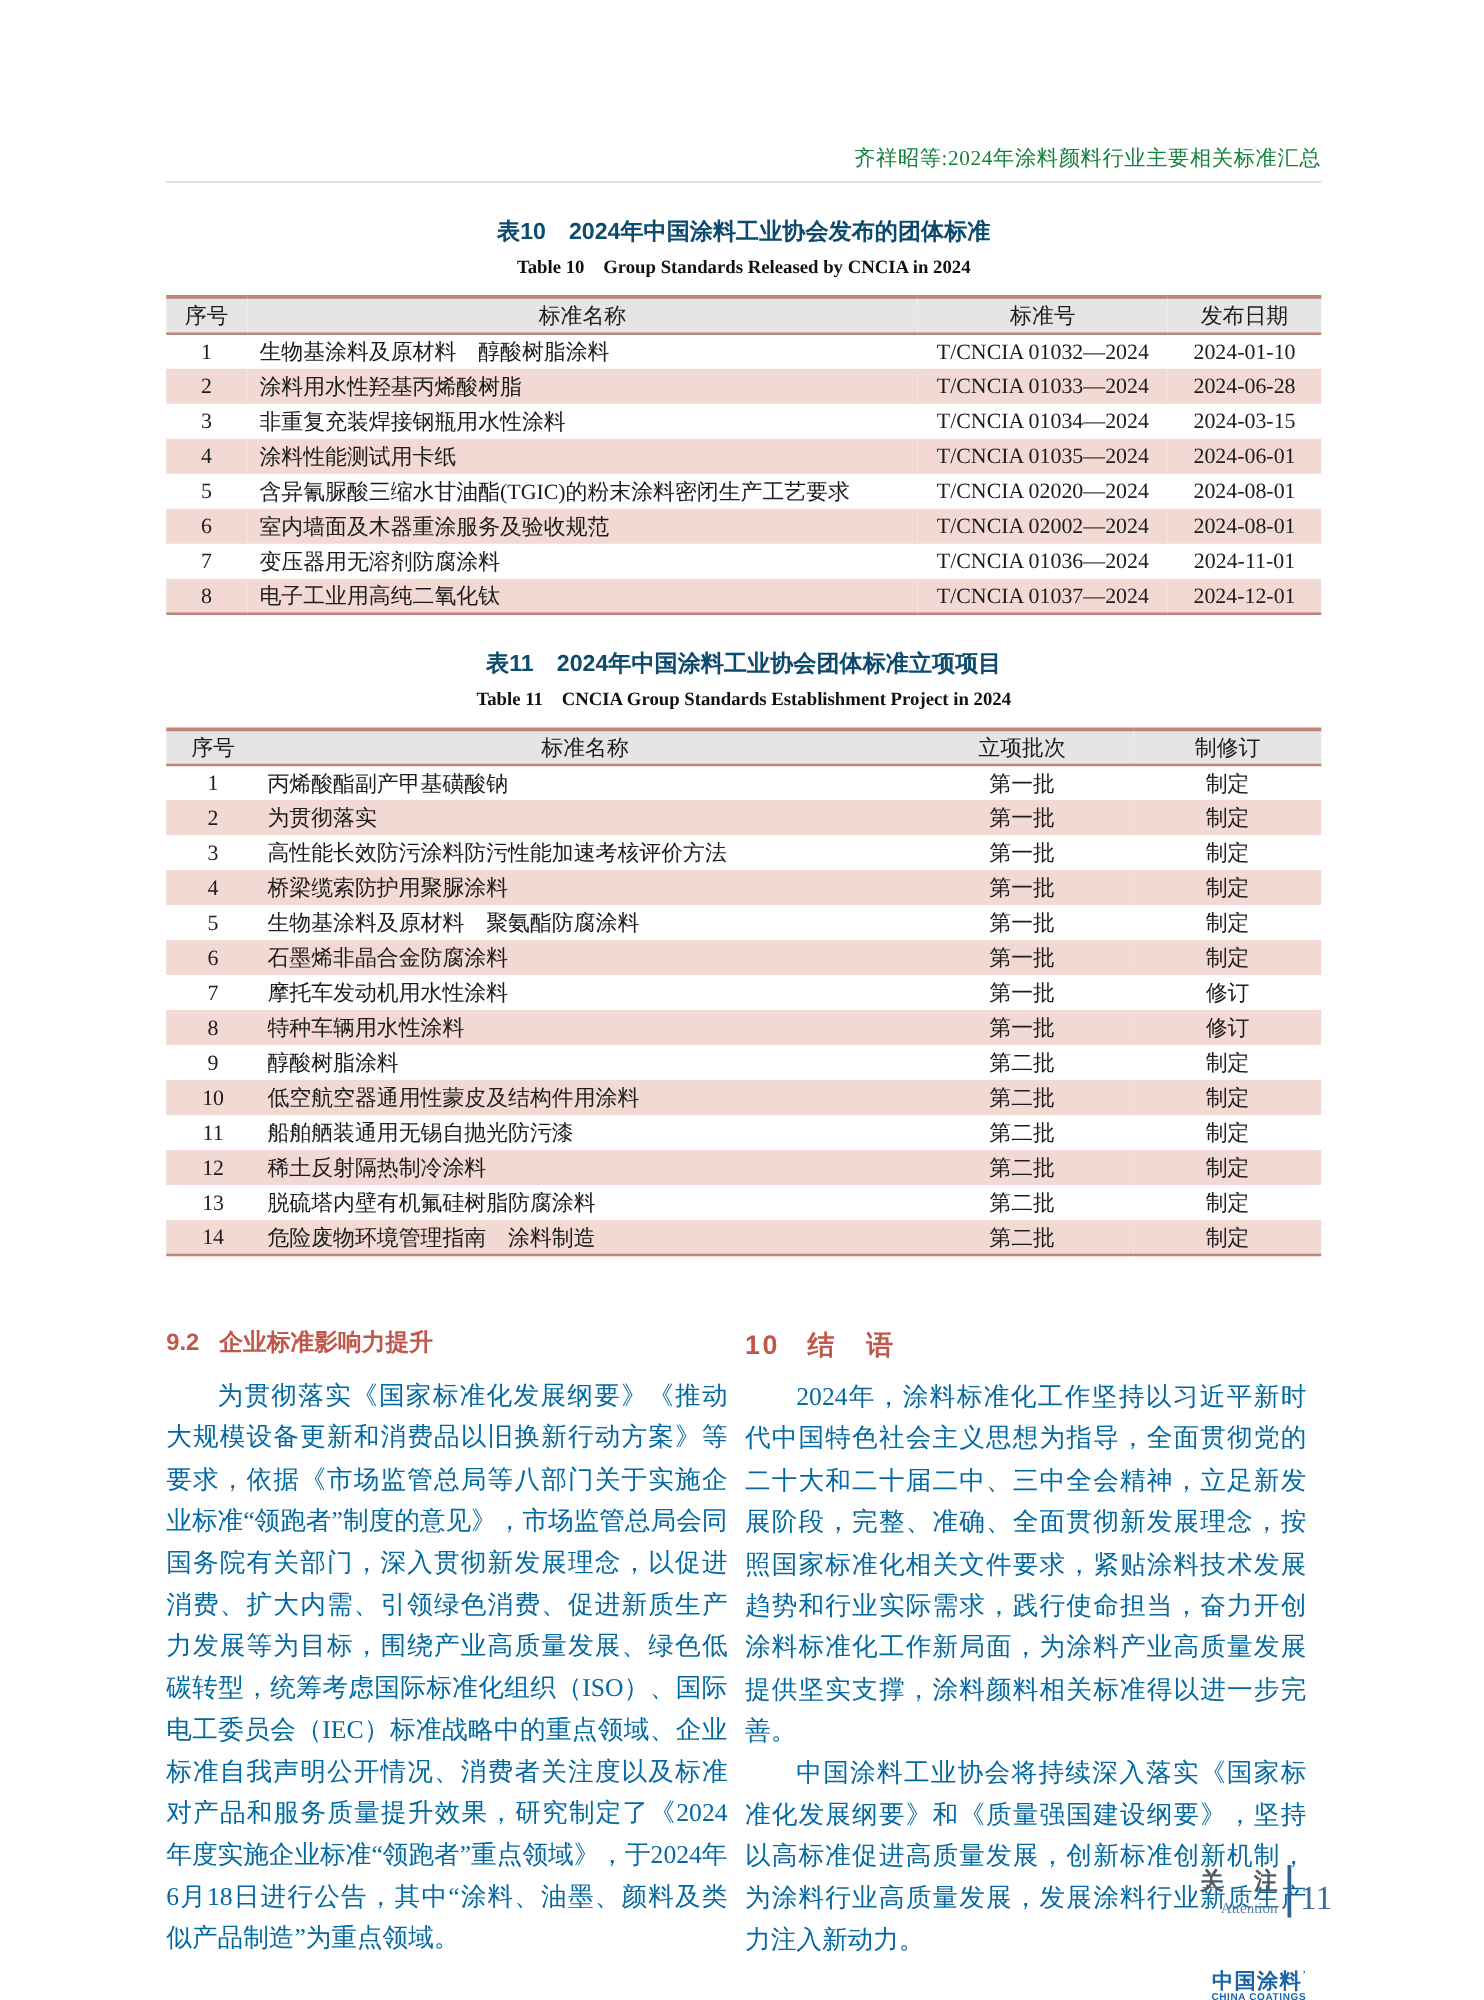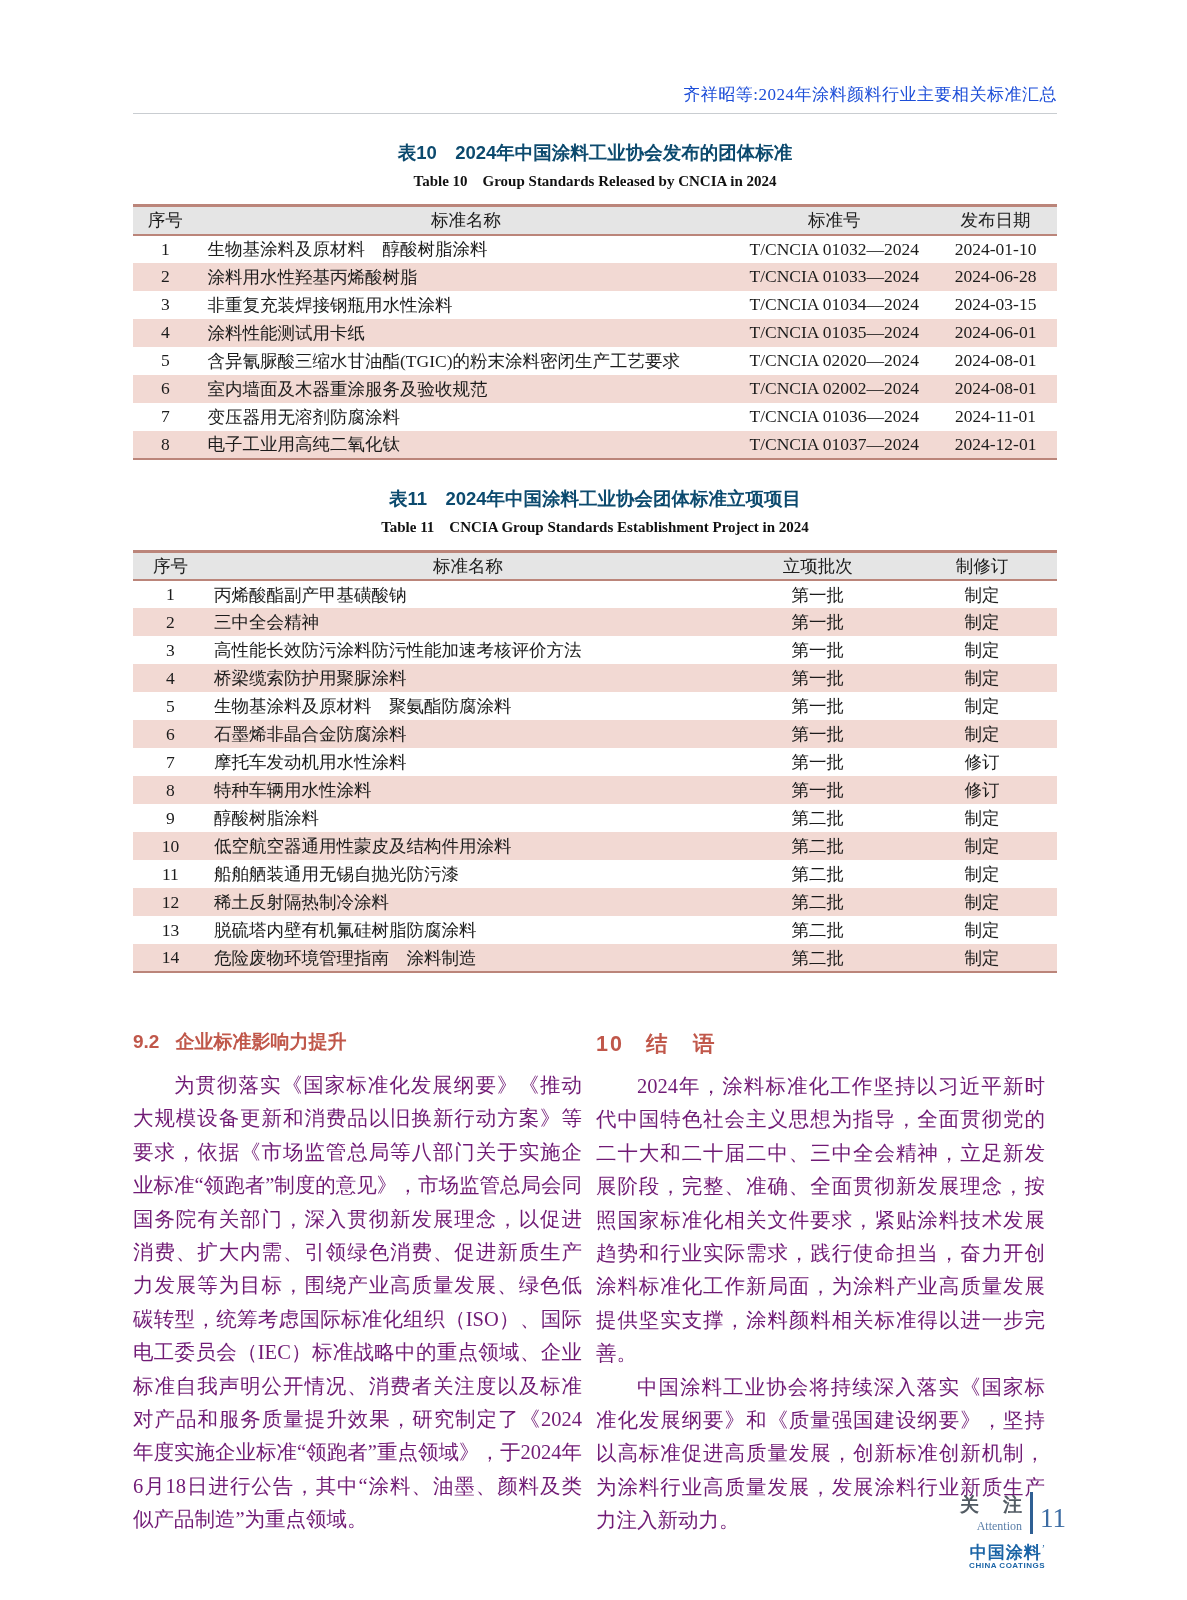--- a/index.html
+++ b/index.html
@@ -12,24 +12,25 @@
     font-family:"Liberation Serif","DejaVu Serif",serif;
     color:#222;
     overflow:hidden;
   }
   .content { padding:83px 130px 0 133px; }
 
   
   .running-head {
     text-align:right;
     font-size:17px;
-    color:#1d4ed8;
+    color:#15803d;
     letter-spacing:0.5px;
     padding-bottom:7px;
     border-bottom:1px solid #c9cdd1;
+    margin-top:32px;
   }
 
   
   .caption { text-align:center; }
   .caption-zh {
     margin-top:26px;
     font-family:"Liberation Sans","DejaVu Sans",sans-serif;
     font-weight:bold;
     font-size:18.5px;
     color:#0c4a6e;
@@ -93,21 +94,21 @@
     margin-bottom:14px;
   }
   .sec-head .sec-no { margin-right:16px; }
   .sec-head-big { font-size:21.5px; letter-spacing:2px; margin-bottom:12px; }
   .sec-head-big .sec-no { margin-right:22px; }
   .body-par {
     font-size:20.5px;
     line-height:33.4px;
     text-align:justify;
     text-indent:2em;
-    color:#701a75;
+    color:#0369a1;
   }
 
   
   .brand {
     margin-top:6px;
     text-align:right;
     line-height:1.05;
   }
   .brand-zh {
     font-family:"Liberation Sans","DejaVu Sans",sans-serif;
@@ -249,21 +250,21 @@
       </thead>
       <tbody>
           <tr>
             <td class="c0">1</td>
             <td class="c1">丙烯酸酯副产甲基磺酸钠</td>
             <td class="c2">第一批</td>
             <td class="c3">制定</td>
           </tr>
           <tr class="alt">
             <td class="c0">2</td>
-            <td class="c1">三中全会精神</td>
+            <td class="c1">为贯彻落实</td>
             <td class="c2">第一批</td>
             <td class="c3">制定</td>
           </tr>
           <tr>
             <td class="c0">3</td>
             <td class="c1">高性能长效防污涂料防污性能加速考核评价方法</td>
             <td class="c2">第一批</td>
             <td class="c3">制定</td>
           </tr>
           <tr class="alt">

